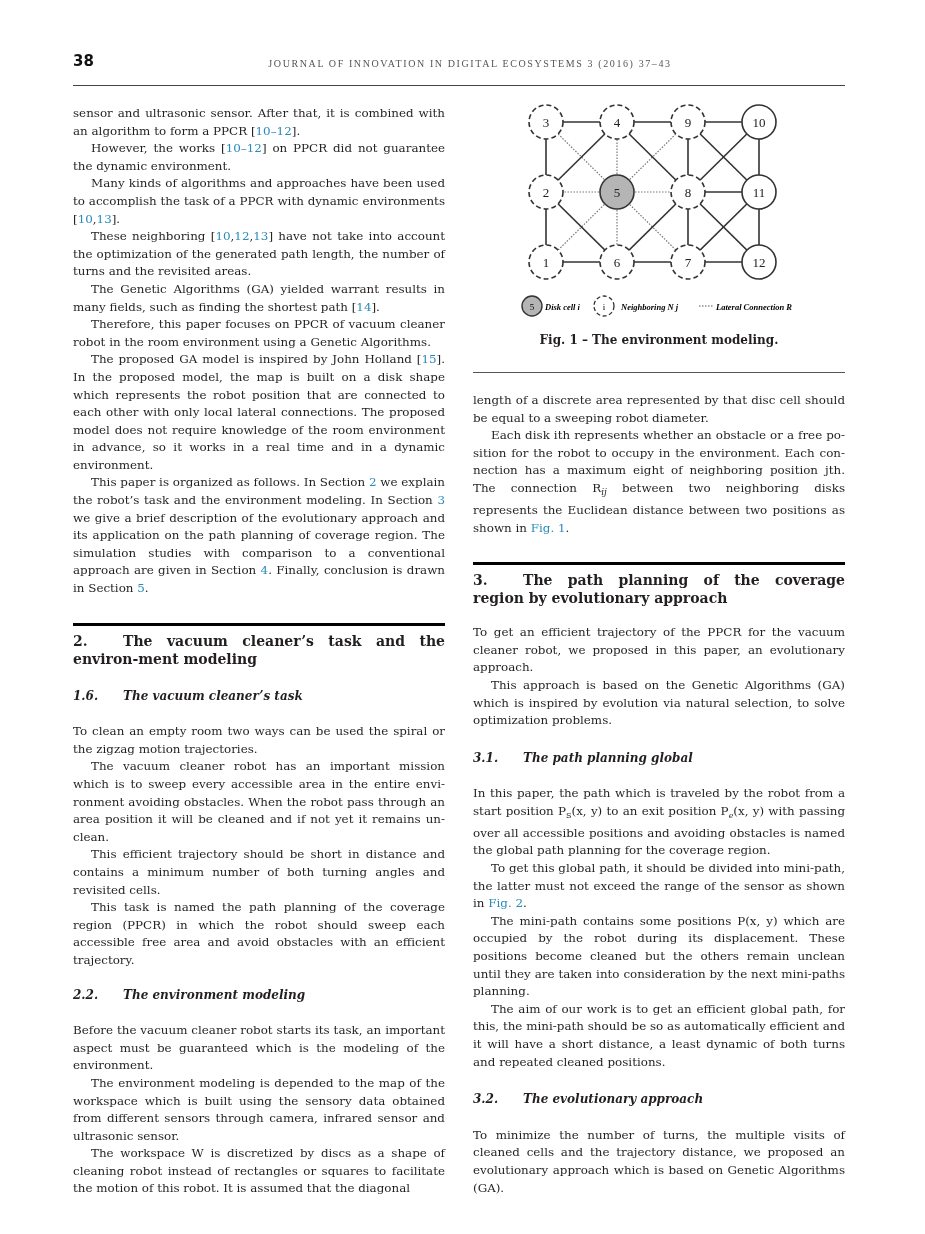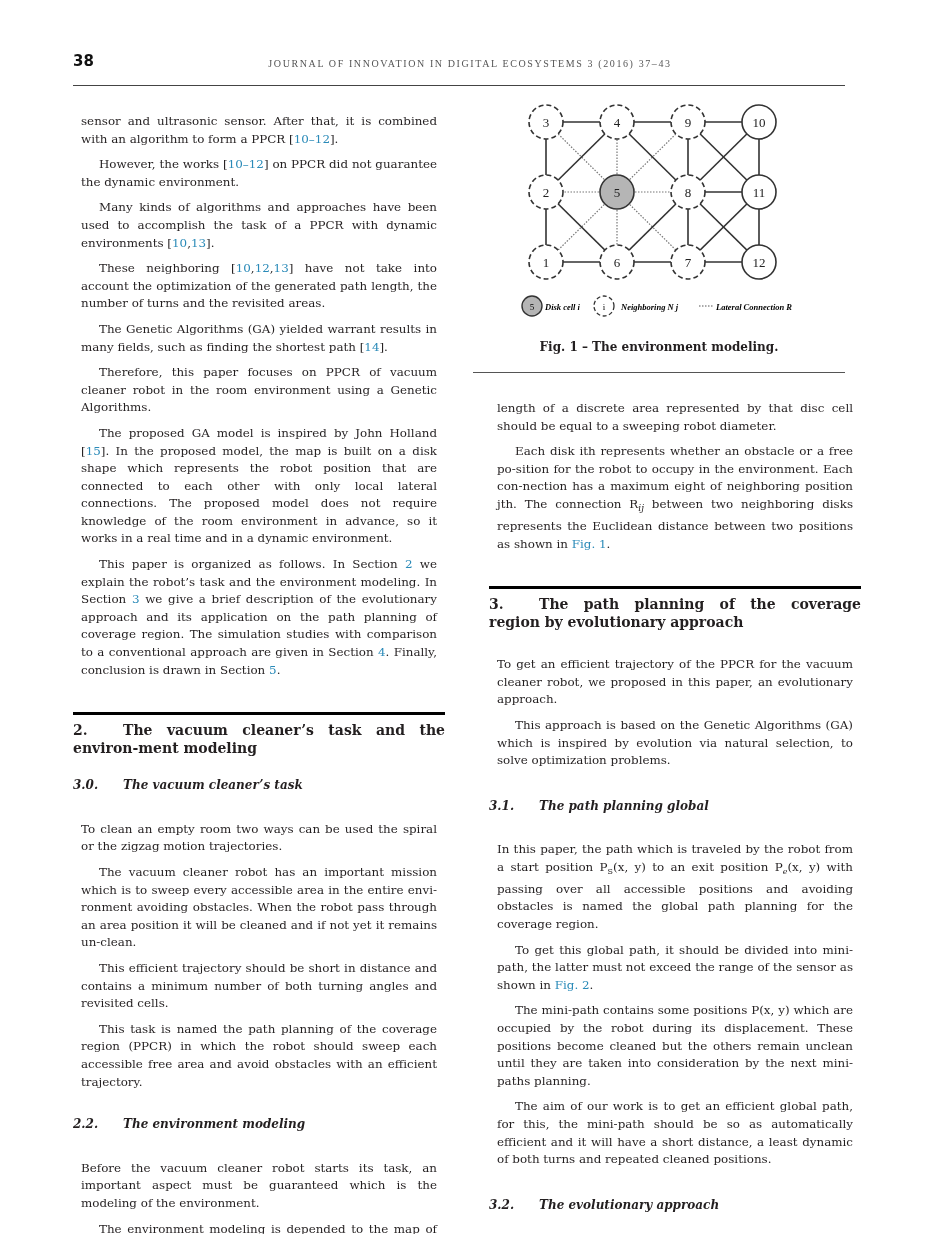--- a/index.html
+++ b/index.html
@@ -8,32 +8,32 @@
   .page-number { position: absolute; left: 73px; top: 52px; font-family: "DejaVu Sans", sans-serif;
                  font-weight: bold; font-size: 15px; color: #111; }
   .running-head { position: absolute; left: 0; width: 940px; top: 58px; text-align: center;
                   font-family: "Liberation Serif", serif; font-size: 10px; letter-spacing: 1.6px;
                   color: #555; text-transform: uppercase; }
   .header-rule { position: absolute; left: 73px; width: 772px; top: 85px; height: 0;
                  border-top: 1.5px solid #444; }
   .col { position: absolute; width: 372px; font-size: 11.9px; line-height: 17.6px;
          text-align: justify; hyphens: manual; }
   .col-left { left: 73px; top: 105px; }
-  .col-right { left: 489px; top: 392px; }
-  .col p { margin: 8px; text-indent: 18px; }
+  .col-right { left: 473px; top: 392px; }
+  .col p { margin: 0; text-indent: 18px; }
   .col p.noindent { text-indent: 0; }
   .ref { color: #2a8ab8; }
   .sec-rule { border-top: 3px solid #000; margin: 0; }
   .sec-head { font-weight: bold; font-size: 14px; line-height: 18px; margin: 6px 0 0 0;
               text-align: justify; }
   .sec-head .num { display: inline-block; width: 50px; }
   .sub-head { font-style: italic; font-size: 12px; margin: 0; }
   .sub-head .num { display: inline-block; width: 50px; font-style: italic; }
   .fig-wrap { position: absolute; left: 473px; top: 100px; width: 372px; height: 275px; }
-  .fig-caption { position: absolute; left: 0; width: 372px; top: 240px; text-align: center;
+  .fig-caption { position: absolute; left: 0; width: 372px; top: 233px; text-align: center;
                  font-weight: bold; font-size: 12px; }
   .fig-rule { position: absolute; left: 0; width: 372px; top: 272px; border-top: 1px solid #555; }
   svg text { font-family: "Liberation Serif", serif; }
 </style>
 </head>
 <body>
 
 <div class="page-number">38</div>
 <div class="running-head">Journal of Innovation in Digital Ecosystems 3 (2016) 37–43</div>
 <div class="header-rule"></div>
@@ -45,31 +45,32 @@
   <p><span>These neighboring [</span><a class="ref">10</a><span>,</span><a class="ref">12</a><span>,</span><a class="ref">13</a><span>] have not take into account the optimization of the generated path length, the number of turns and the revisited areas.</span></p>
   <p><span>The Genetic Algorithms (GA) yielded warrant results in many fields, such as finding the shortest path [</span><a class="ref">14</a><span>].</span></p>
   <p>Therefore, this paper focuses on PPCR of vacuum cleaner robot in the room environment using a Genetic Algorithms.</p>
   <p><span>The proposed GA model is inspired by John Holland [</span><a class="ref">15</a><span>]. In the proposed model, the map is built on a disk shape which represents the robot position that are connected to each other with only local lateral connections. The proposed model does not require knowledge of the room environment in advance, so it works in a real time and in a dynamic environment.</span></p>
   <p><span>This paper is organized as follows. In Section </span><a class="ref">2</a><span> we explain the robot’s task and the environment modeling. In Section </span><a class="ref">3</a><span> we give a brief description of the evolutionary approach and its application on the path planning of coverage region. The simulation studies with comparison to a conventional approach are given in Section </span><a class="ref">4</a><span>. Finally, conclusion is drawn in Section </span><a class="ref">5</a><span>.</span></p>
 
   <div style="height:25px"></div>
   <div class="sec-rule"></div>
   <h2 class="sec-head"><span class="num">2.</span><span>The vacuum cleaner’s task and the environ-ment modeling</span></h2>
   <div style="height:20px"></div>
-  <h3 class="sub-head"><span class="num">3.0.</span><span>The vacuum cleaner’s task</span></h3>
+  <h3 class="sub-head"><span class="num">1.6.</span><span>The vacuum cleaner’s task</span></h3>
   <div style="height:18px"></div>
   <p class="noindent">To clean an empty room two ways can be used the spiral or the zigzag motion trajectories.</p>
   <p>The vacuum cleaner robot has an important mission which is to sweep every accessible area in the entire envi-ronment avoiding obstacles. When the robot pass through an area position it will be cleaned and if not yet it remains un-clean.</p>
   <p>This efficient trajectory should be short in distance and contains a minimum number of both turning angles and revisited cells.</p>
   <p>This task is named the path planning of the coverage region (PPCR) in which the robot should sweep each accessible free area and avoid obstacles with an efficient trajectory.</p>
   <div style="height:17px"></div>
   <h3 class="sub-head"><span class="num">2.2.</span><span>The environment modeling</span></h3>
   <div style="height:18px"></div>
   <p class="noindent">Before the vacuum cleaner robot starts its task, an important aspect must be guaranteed which is the modeling of the environment.</p>
   <p>The environment modeling is depended to the map of the workspace which is built using the sensory data obtained from different sensors through camera, infrared sensor and ultrasonic sensor.</p>
+  <p>The workspace W is discretized by discs as a shape of cleaning robot instead of rectangles or squares to facilitate the motion of this robot. It is assumed that the diagonal</p>
 </div>
 
 <div class="fig-wrap">
   <svg id="fig-svg" width="372" height="230">
       <line x1="144" y1="92" x2="73" y2="22" stroke="#777" stroke-width="1.2" stroke-dasharray="1.5,1.5"></line>
       <line x1="144" y1="92" x2="144" y2="22" stroke="#777" stroke-width="1.2" stroke-dasharray="1.5,1.5"></line>
       <line x1="144" y1="92" x2="215" y2="22" stroke="#777" stroke-width="1.2" stroke-dasharray="1.5,1.5"></line>
       <line x1="144" y1="92" x2="73" y2="92" stroke="#777" stroke-width="1.2" stroke-dasharray="1.5,1.5"></line>
       <line x1="144" y1="92" x2="215" y2="92" stroke="#777" stroke-width="1.2" stroke-dasharray="1.5,1.5"></line>
       <line x1="144" y1="92" x2="73" y2="162" stroke="#777" stroke-width="1.2" stroke-dasharray="1.5,1.5"></line>

